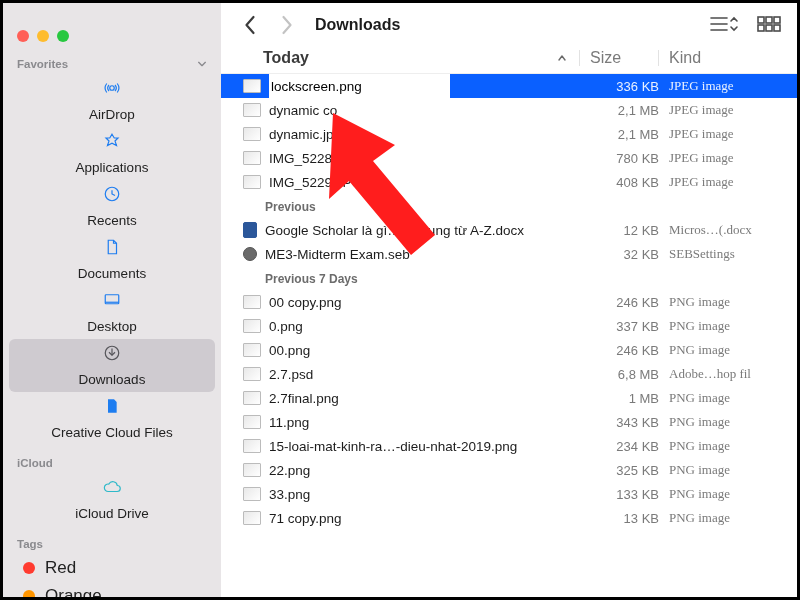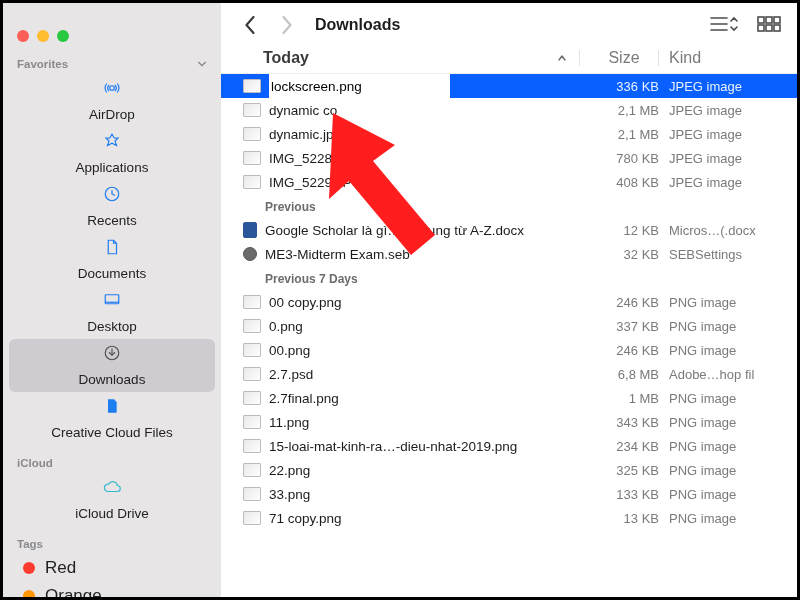--- a/index.html
+++ b/index.html
@@ -50,34 +50,34 @@
   .tb-btn.dim { color:#c3c3c3; }
   .title { font-size:16px; font-weight:600; margin-left:4px; flex:0 0 auto; }
   .tb-spacer { flex:1; }
   .tb-right { display:flex; align-items:center; gap:18px; color:#4c4c4c; }
 
   .columns { display:flex; align-items:center; padding:4px 16px 6px 42px;
     font-size:16px; color:#5b5b5b; border-bottom:1px solid #eee; }
   .col-name { flex:1; display:flex; align-items:center; gap:4px; font-weight:600; color:#3a3a3a;}
   .col-name .sort-caret { margin-left:auto; margin-right:12px; }
   .col-sep { width:1px; height:16px; background:#e2e2e2; margin:0 10px 0 0; }
-  .col-size { width:68px; text-align:center; color:#7a7a7a;}
+  .col-size { width:68px; text-align:left; color:#7a7a7a;}
   .col-kind { width:112px; text-align:left; color:#7a7a7a;}
 
   .filelist { flex:1; overflow:hidden; }
   .group-head { padding:6px 16px 4px 44px; font-size:12px; color:#6c6c6c; font-weight:600; }
 
   .row { display:flex; align-items:center; padding:2px 16px 2px 22px; height:24px; }
   .row .thumb { width:18px; height:14px; margin-right:8px; border:1px solid #bbb;
     background:linear-gradient(135deg,#e8e8e8,#fff); border-radius:1px; flex-shrink:0;}
   .row .thumb.doc { background:#2b579a; border-color:#2b579a; border-radius:2px; width:14px; height:16px;}
   .row .thumb.seb { background:#6a6a6a; border-color:#555; border-radius:50%; width:14px; height:14px;}
   .row .name { flex:1; font-size:13.5px; white-space:nowrap; overflow:hidden; text-overflow:ellipsis;}
   .row .size { width:78px; text-align:right; color:#7a7a7a; font-size:13px; padding-right:10px;}
-  .row .kind { width:112px; text-align:left; color:#7a7a7a; font-size:13px; white-space:nowrap; overflow:hidden; text-overflow:ellipsis;}
+  .row .kind { width:112px; text-align:left; color:#7a7a7a; font-size:13px; white-space:nowrap; overflow:hidden; text-overflow:ellipsis;font-family:Liberation Serif, serif;}
 
   .row.selected { background:#0a60ff; }
   .row.selected .size, .row.selected .kind { color:#e9f1ff; }
   .row.selected .rename-box {
     background:#fff; color:#000; border:none; outline:none;
     font-size:13.5px; padding:0 2px; height:28px;
   }
 
   
   .annot-arrow { position:absolute; left:325px; top:105px; pointer-events:none; }

